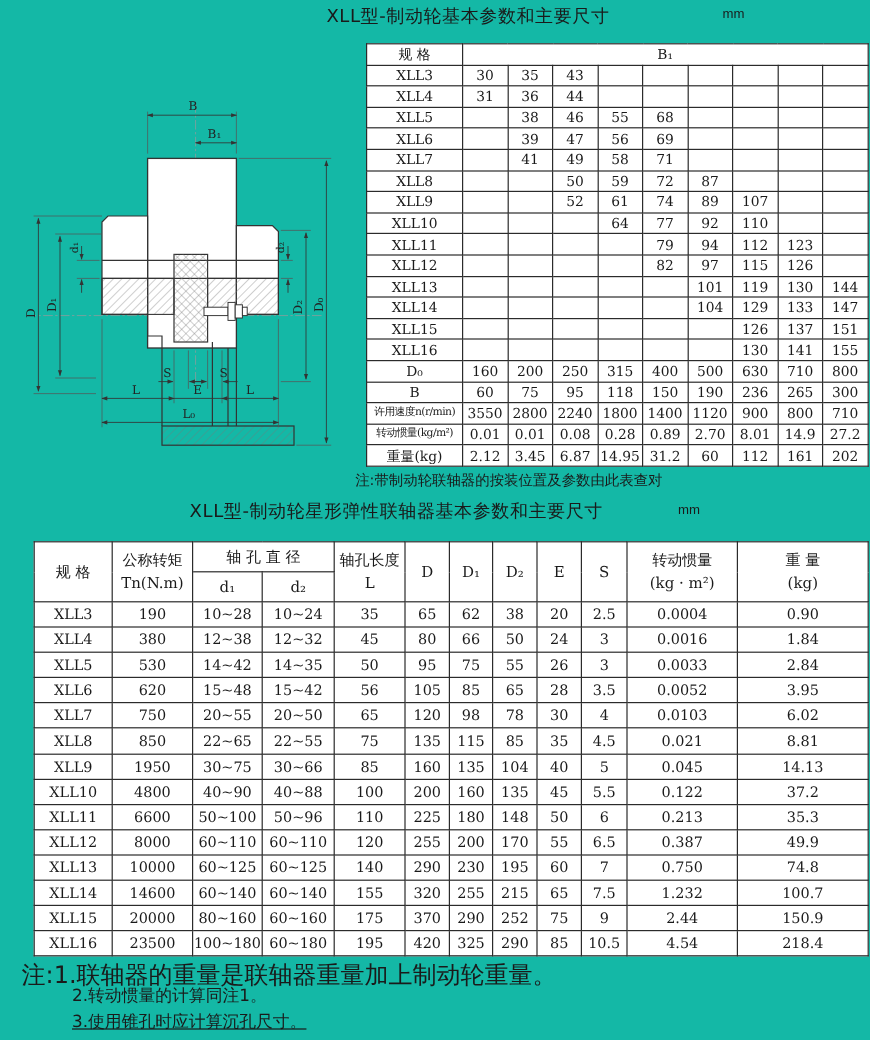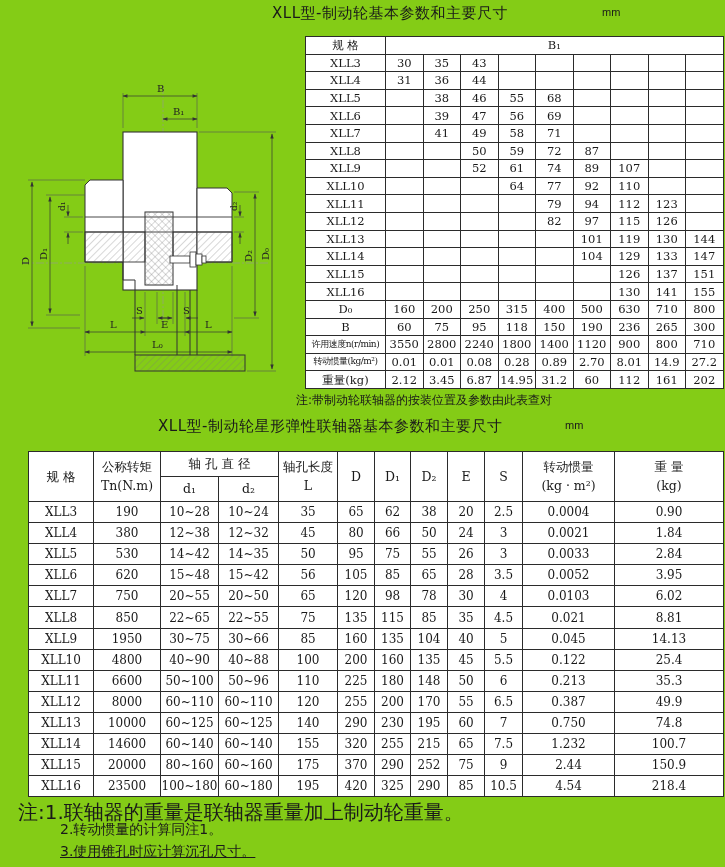--- a/index.html
+++ b/index.html
@@ -1,18 +1,18 @@
 <!DOCTYPE html>
 <html><head>
 <meta charset="utf-8">
 <style>
   html,body { margin:0; padding:0; }
   body { background:#e8e8e8; font-family:"DejaVu Serif", serif; }
   #page {
-    position:relative; width:725px; height:867px; background:#84cc16;
+    position:relative; width:725px; height:867px; background:#14b8a6;
     color:#1a1a1a; overflow:hidden; margin:0 auto;
   }
   .abs { position:absolute; }
   .title { font-size:15px; letter-spacing:0.5px; font-family:"DejaVu Sans","Liberation Sans",sans-serif; white-space:nowrap; }
   .unit { font-size:11px; font-family:Liberation Sans, sans-serif; }
   .note { font-size:12px; font-family:"DejaVu Sans","Liberation Sans",sans-serif; white-space:nowrap; }
 
   table { border-collapse:collapse; table-layout:fixed; background:#fff; }
   td, th { border:1px solid #2b2b2b; text-align:center; padding:0; font-weight:normal;
            overflow:hidden; white-space:nowrap; }
@@ -458,21 +458,21 @@
           <td class="lbl">XLL4</td>
           <td>380</td>
           <td>12~38</td>
           <td>12~32</td>
           <td>45</td>
           <td>80</td>
           <td>66</td>
           <td>50</td>
           <td>24</td>
           <td>3</td>
-          <td>0.0021</td>
+          <td>0.0016</td>
           <td>1.84</td>
         </tr>
         <tr>
           <td class="lbl">XLL5</td>
           <td>530</td>
           <td>14~42</td>
           <td>14~35</td>
           <td>50</td>
           <td>95</td>
           <td>75</td>
@@ -543,21 +543,21 @@
           <td>4800</td>
           <td>40~90</td>
           <td>40~88</td>
           <td>100</td>
           <td>200</td>
           <td>160</td>
           <td>135</td>
           <td>45</td>
           <td>5.5</td>
           <td>0.122</td>
-          <td>25.4</td>
+          <td>37.2</td>
         </tr>
         <tr>
           <td class="lbl">XLL11</td>
           <td>6600</td>
           <td>50~100</td>
           <td>50~96</td>
           <td>110</td>
           <td>225</td>
           <td>180</td>
           <td>148</td>

